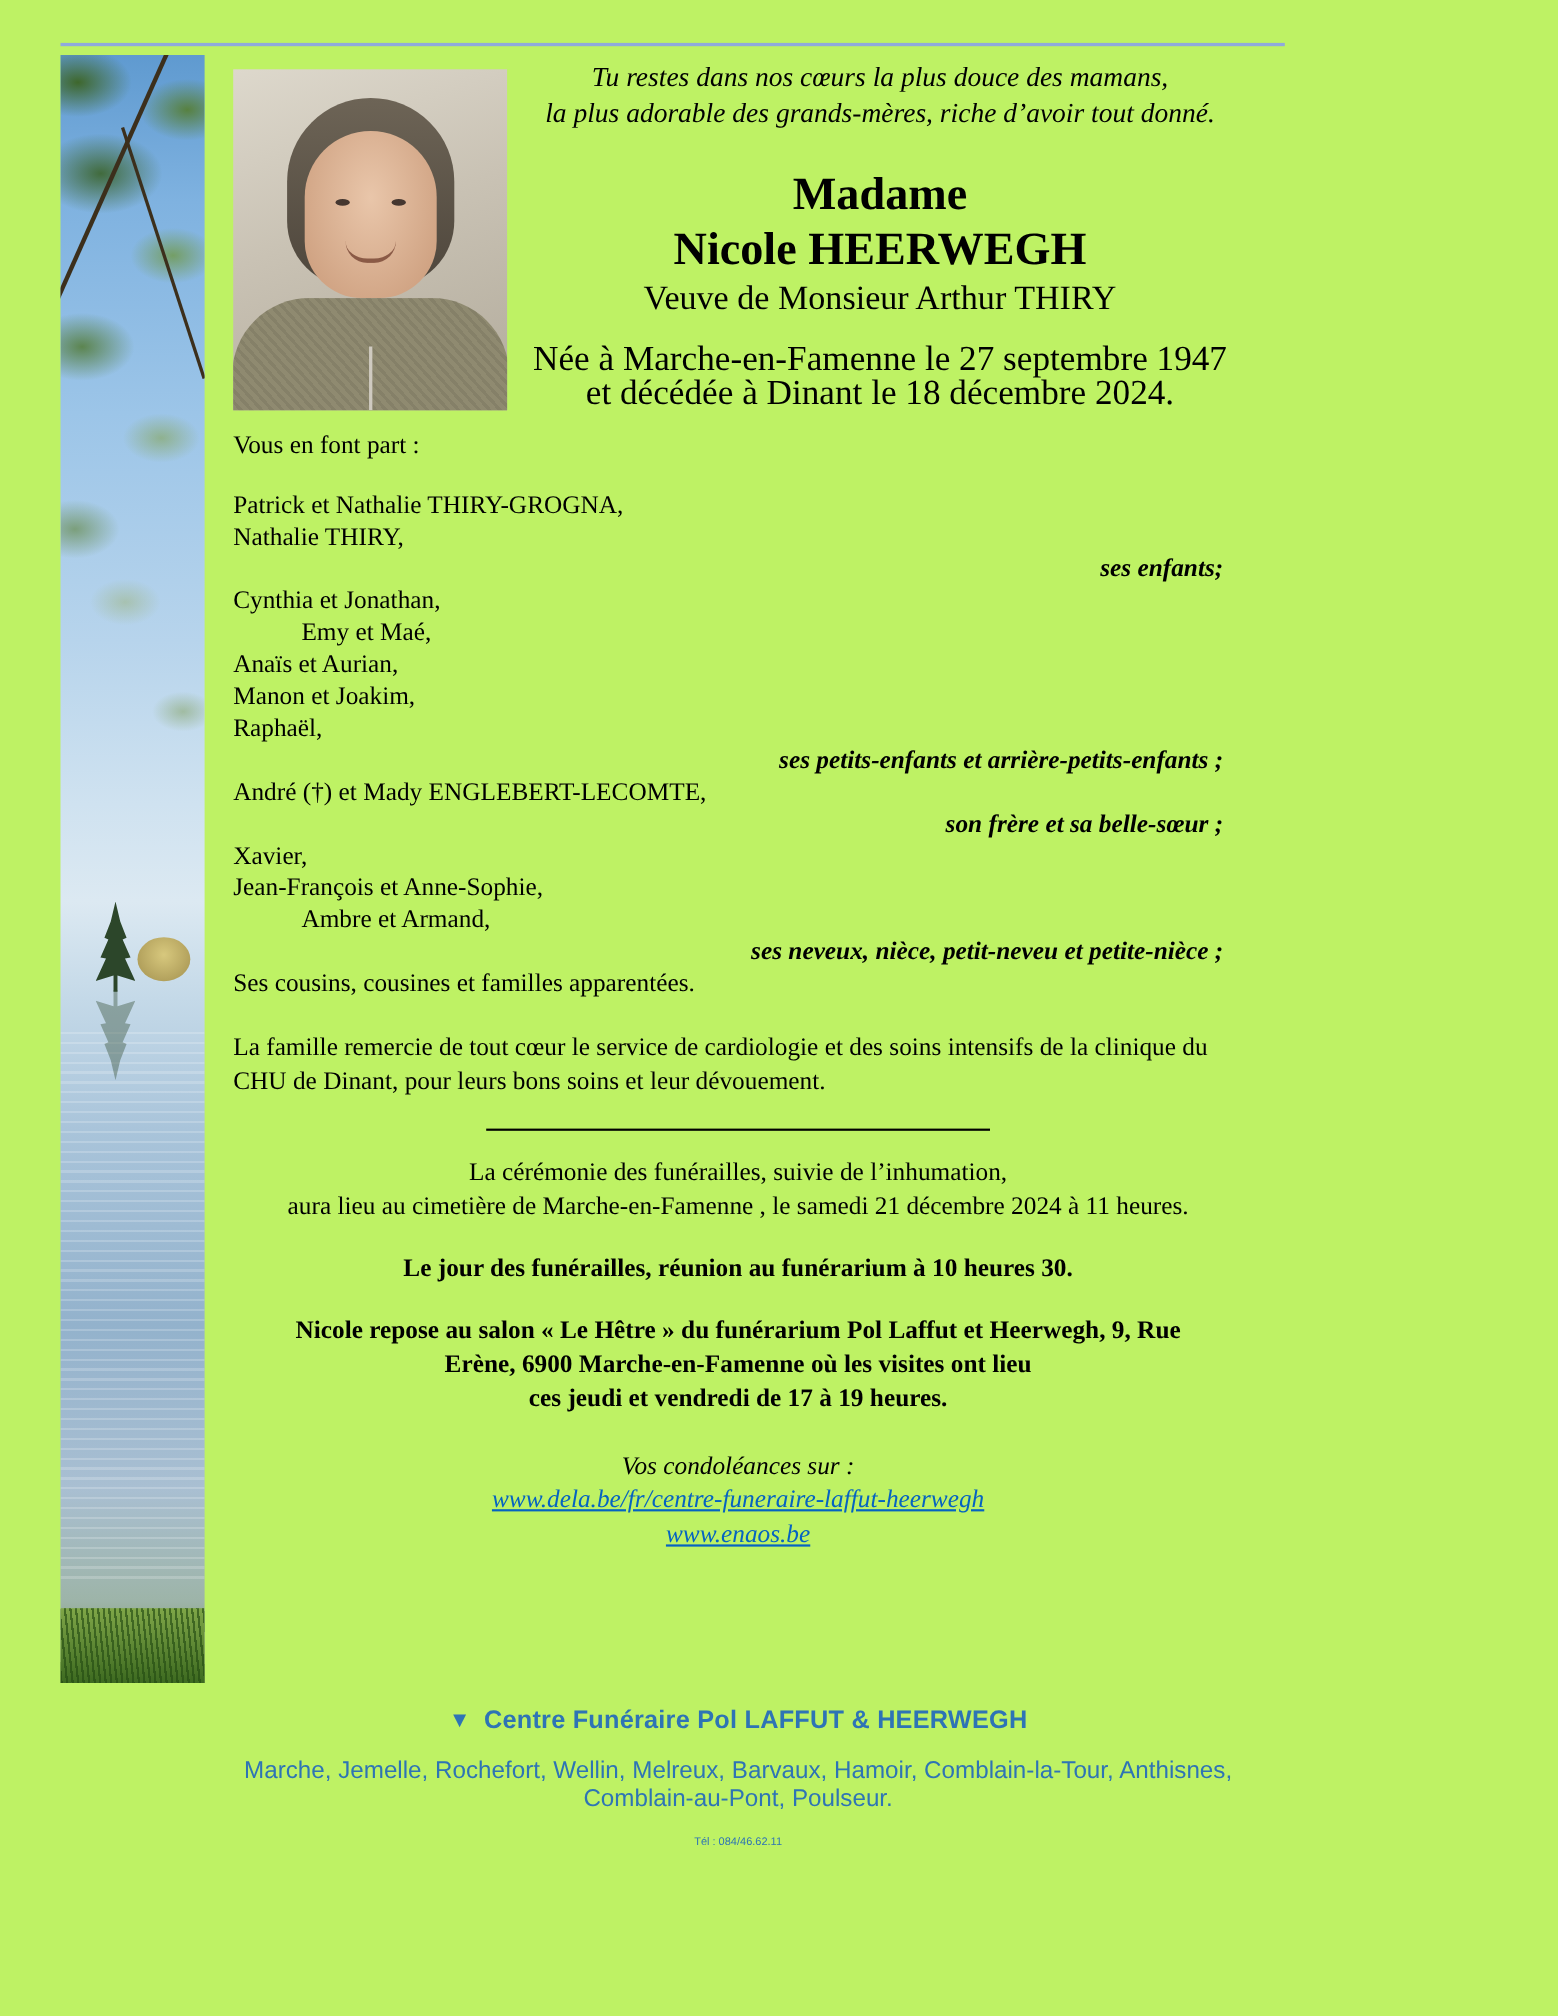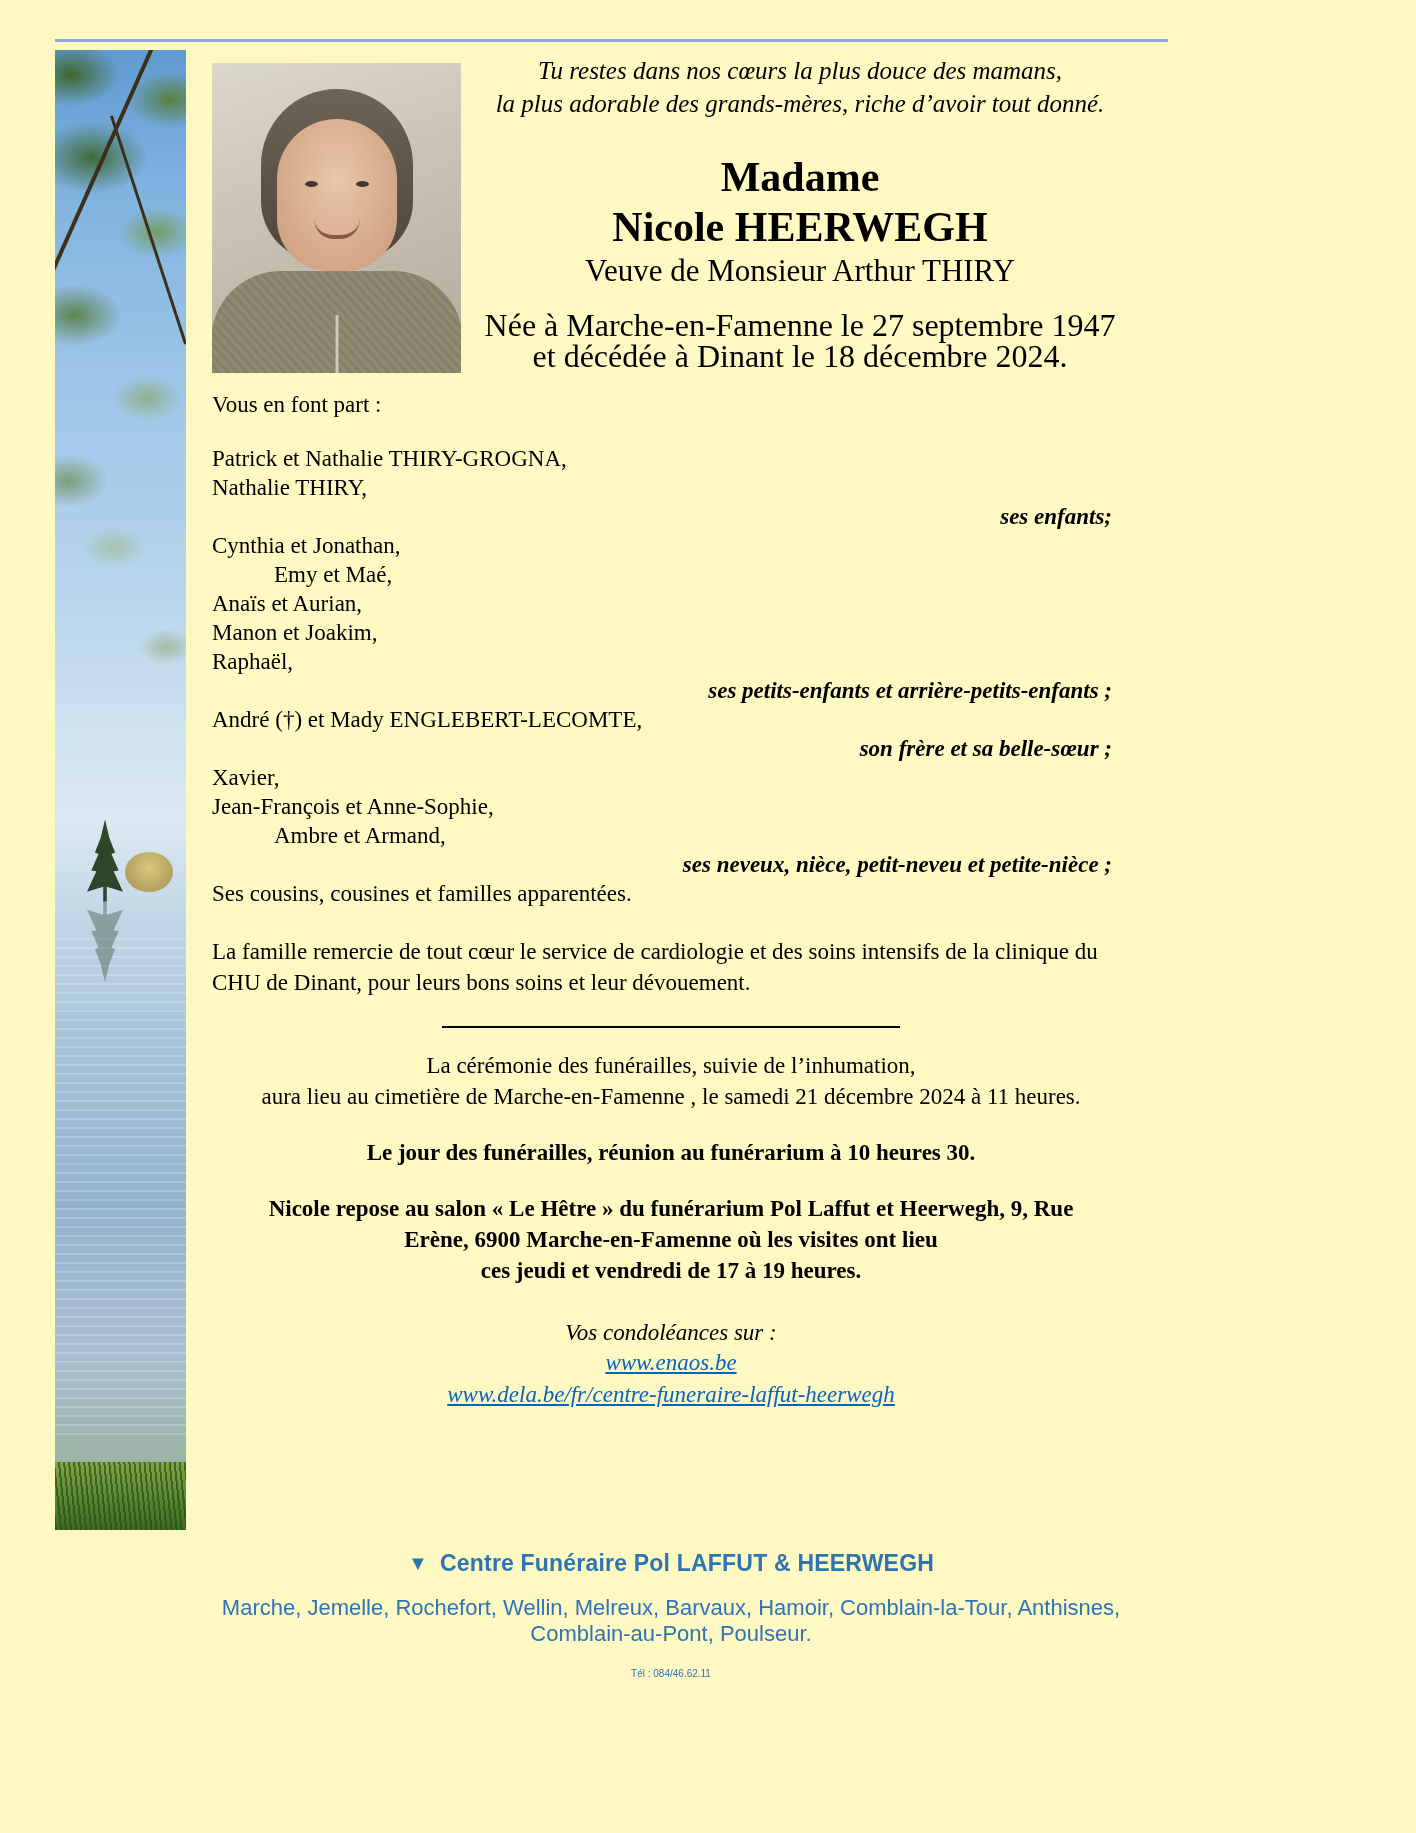--- a/index.html
+++ b/index.html
@@ -1,18 +1,18 @@
 <!DOCTYPE html>
 <html lang="fr"><head>
 <meta charset="utf-8">
 <style>
   * { margin:0; padding:0; box-sizing:border-box; }
   body { background:#ffffff; }
   .page {
-    position:relative; width:1416px; height:1833px; background:#fef9c3;
+    position:relative; width:1416px; height:1833px; background:#bef264;
     font-family:"Liberation Serif", serif; color:#000; overflow:hidden;
   }
 
   
   .top-rule { position:absolute; left:55px; top:39px; width:1113px; height:3px; background:#8faadc; }
 
   
   .strip {
     position:absolute; left:55px; top:50px; width:131px; height:1480px; overflow:hidden;
     background:linear-gradient(180deg,
@@ -183,22 +183,22 @@
 
     <div class="centered meeting">Le jour des funérailles, réunion au funérarium à 10 heures 30.</div>
 
     <div class="centered repose">
       <div>Nicole repose au salon « Le Hêtre » du funérarium Pol Laffut et Heerwegh, 9, Rue</div>
       <div>Erène, 6900 Marche-en-Famenne où les visites ont lieu</div>
       <div>ces jeudi et vendredi de 17 à 19 heures.</div>
     </div>
 
     <div class="centered condolences-label">Vos condoléances sur :</div>
+    <div class="centered link-line"><a href="#" class="weblink">www.dela.be/fr/centre-funeraire-laffut-heerwegh</a></div>
     <div class="centered link-line"><a href="#" class="weblink">www.enaos.be</a></div>
-    <div class="centered link-line"><a href="#" class="weblink">www.dela.be/fr/centre-funeraire-laffut-heerwegh</a></div>
   </div>
 
   <div class="footer">
     <div class="footer-company"><span class="footer-logo">▼</span><span>Centre Funéraire Pol LAFFUT &amp; HEERWEGH</span></div>
     <div class="footer-locations">Marche, Jemelle, Rochefort, Wellin, Melreux, Barvaux, Hamoir, Comblain-la-Tour, Anthisnes, Comblain-au-Pont, Poulseur.</div>
     <div class="footer-phone">Tél : 084/46.62.11</div>
   </div>
 
 </div>
 

